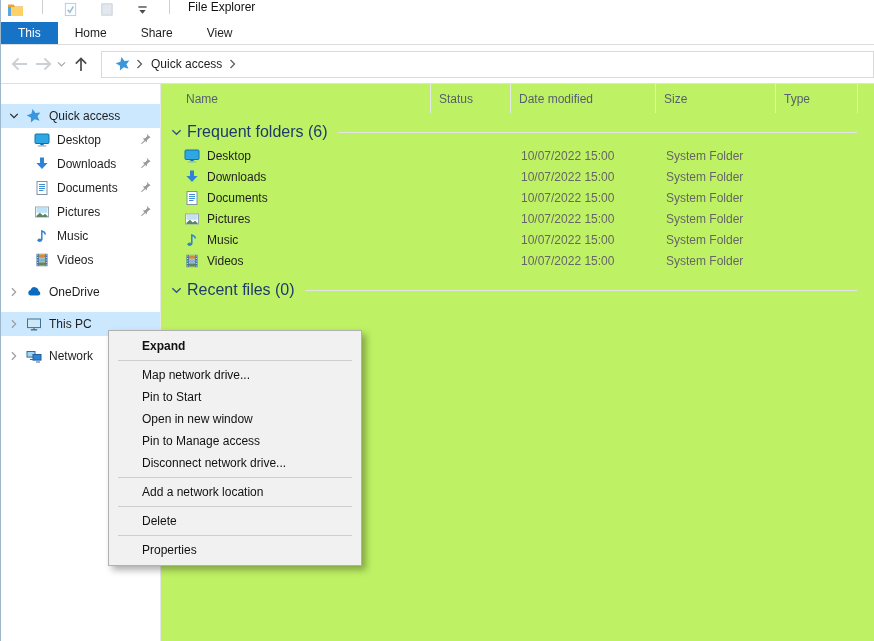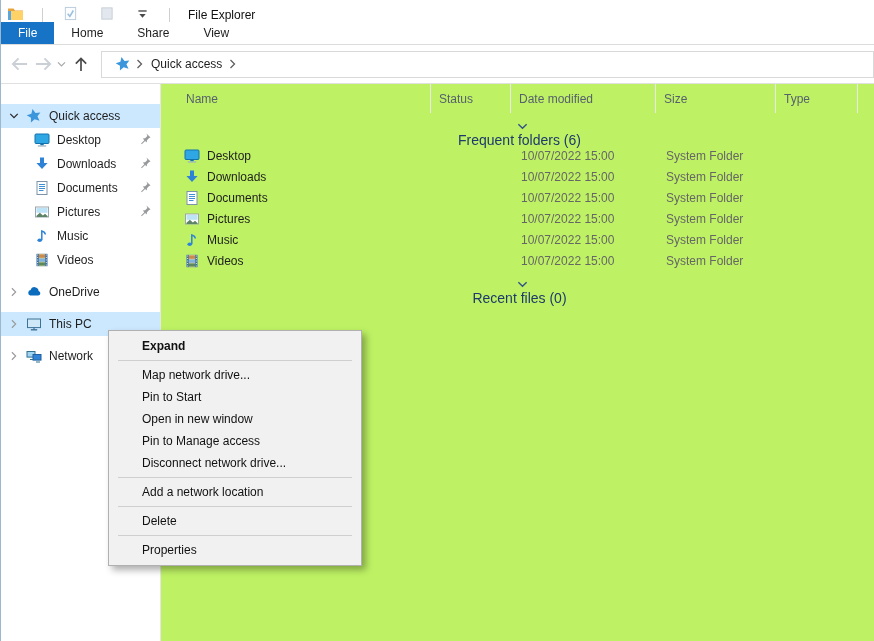--- a/index.html
+++ b/index.html
@@ -4,21 +4,21 @@
 <style>
   * { box-sizing: border-box; margin: 0; padding: 0; }
   html,body { width: 874px; height: 641px; overflow: hidden; }
   body {
     font-family: "Liberation Sans", "DejaVu Sans", sans-serif;
     font-size: 12px; color: #1e1e1e; background: #fff;
   }
   .window { position: relative; width: 874px; height: 641px; background: #fff; border-left: 1px solid #9db8cc; }
 
   
-  .titlebar { height: 22px; display: flex; align-items: flex-end; padding-left: 5px; gap: 18px; background: #fff; }
+  .titlebar { height: 22px; display: flex; align-items: flex-start; padding-left: 5px; gap: 18px; background: #fff; }
   .titlebar .vsep { width: 1px; height: 14px; background: #cfcfcf; }
   .qat-btn { display: flex; align-items: center; justify-content: center; width: 18px; height: 18px; }
   .title-text { color: #111; }
 
   
   .ribbon-tabs { height: 23px; display: flex; align-items: stretch; border-bottom: 1px solid #dcdcdc; background: #fff; }
   .tab { padding: 3px 17px 4px; display: flex; align-items: center; cursor: default; }
   .tab.active { background: #1673c5; color: #fff; }
 
   
@@ -46,21 +46,21 @@
   .side-item.child .side-icon { margin-left: 0; }
   .side-label { margin-left: 7px; white-space: nowrap; }
   .side-pin { position: absolute; right: 7px; top: 4px; width: 14px; height: 14px; }
 
   
   .content { flex: 1; position: relative; background: #bef264; overflow: hidden; }
   .colheaders { height: 29px; display: grid; grid-template-columns: 270px 80px 145px 120px 82px; align-items: stretch; color: #57616e; }
   .colheader { display: flex; align-items: center; border-right: 1px solid #e8e8e8; padding-left: 8px; cursor: default; }
   .colheader.first { padding-left: 25px; }
 
-  .group-header { display: flex; align-items: center; height: 22px; margin: 8px 0 2px; color: #1d3a6d; font-size: 14px; cursor: default; flex-direction: column; }
+  .group-header { display: flex; align-items: center; height: 22px; margin: 8px 0 2px; color: #1d3a6d; font-size: 16px; cursor: default; }
   .group-header .g-chev { width: 12px; margin-left: 10px; display: flex; align-items: center; }
   .group-header .g-title { margin-left: 4px; white-space: nowrap; }
   .group-header .g-line { flex: 1; height: 1px; background: #e3e3e3; margin: 1px 17px 0 10px; }
 
   .rows { margin-top: 2px; }
   .file-row { height: 21px; display: grid; grid-template-columns: 270px 80px 145px 120px 82px; align-items: center; cursor: default; }
   .cell-name { display: flex; align-items: center; padding-left: 23px; gap: 7px; overflow: hidden; }
   .cell-name .f-icon { width: 16px; height: 16px; flex: none; display: flex; align-items: center; }
   .cell-dim { color: #666; padding-left: 10px; white-space: nowrap; }
 
@@ -106,21 +106,21 @@
         <svg width="11" height="11" viewBox="0 0 12 12">
           <rect x="1.5" y="2.5" width="9" height="1.5" fill="#4a4a4a"></rect>
           <path d="M2.5 6.5h7L6 10.5z" fill="#4a4a4a"></path>
         </svg>
       </span>
     <span class="vsep"></span>
     <span class="title-text">File Explorer</span>
   </div>
 
   <div class="ribbon-tabs" id="tabs">
-      <div class="tab active">File</div>
+      <div class="tab active">This</div>
       <div class="tab">Home</div>
       <div class="tab">Share</div>
       <div class="tab">View</div>
     </div>
 
   <div class="toolbar">
     <span class="nav-btn nav-back" id="i-back">
         <svg width="19" height="16" viewBox="0 0 20 16">
           <path d="M9 2 3 8l6 6M3 8h15" stroke="#cbd0d6" stroke-width="2" fill="none"></path>
         </svg>

